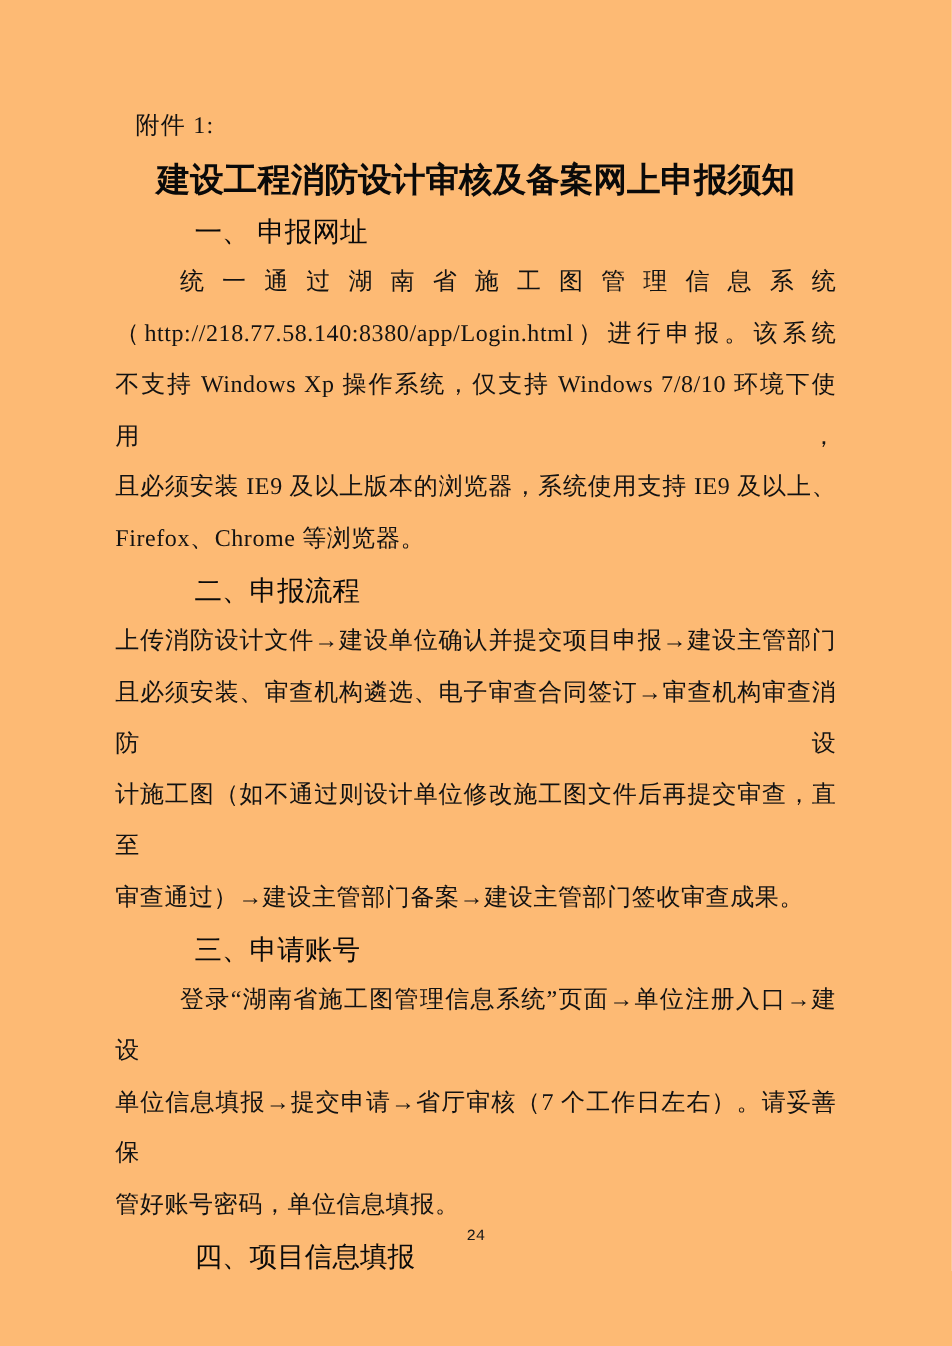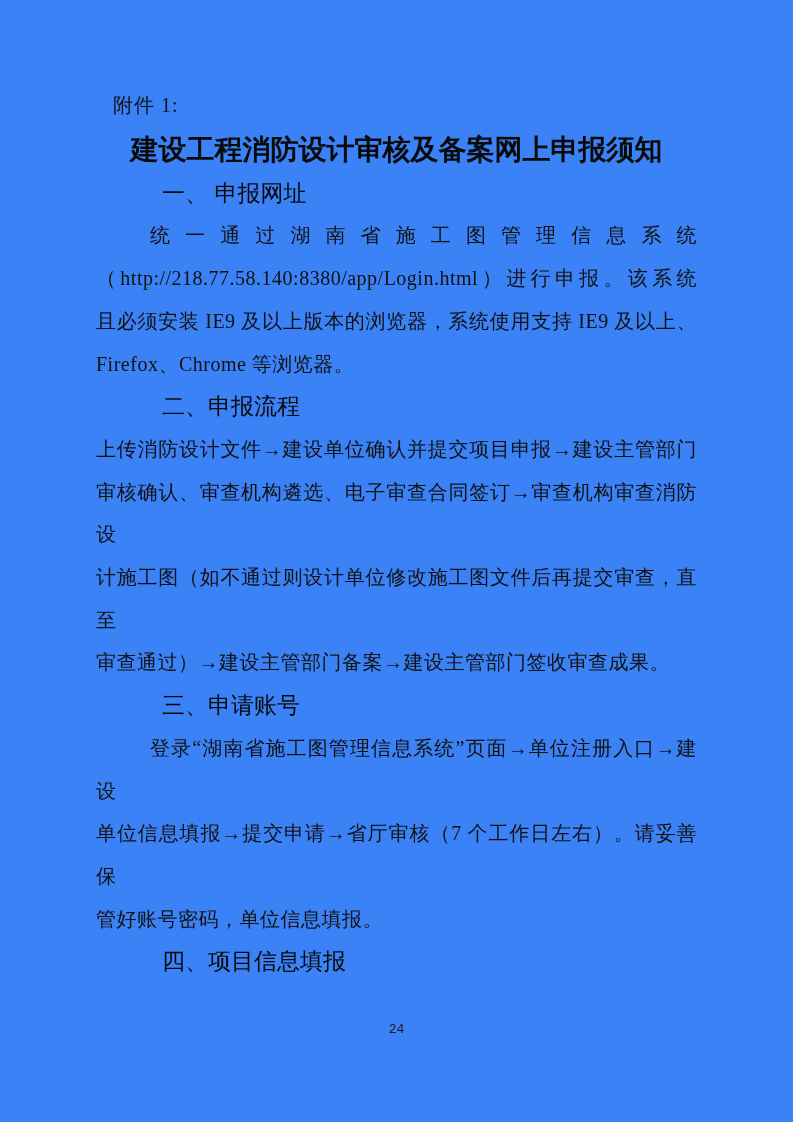--- a/index.html
+++ b/index.html
@@ -8,21 +8,21 @@
     background: #ffffff;
     position: relative;
     overflow: hidden;
     font-family: "Liberation Serif", serif;
     color: #121212;
   }
   .page {
     position: absolute;
     left: 0; top: 0;
     width: 793px; height: 1122px;
-    background: #3b82f6;
+    background: #fdba74;
   }
   .content {
     position: absolute;
     left: 96px; top: 84px;
     width: 601px;
   }
   .attachment {
     font-size: 20px;
     line-height: 42.7px;
     padding-left: 17px;
@@ -69,26 +69,27 @@
 <div class="page">
   <div class="content">
 
     <div class="attachment">附件 1:</div>
 
     <div class="title">建设工程消防设计审核及备案网上申报须知</div>
 
     <div class="heading">一、 申报网址</div>
     <div class="line first fill">统一通过湖南省施工图管理信息系统</div>
     <div class="line fill">（http://218.77.58.140:8380/app/Login.html）进行申报。该系统</div>
+    <div class="line fill">不支持 Windows Xp 操作系统，仅支持 Windows 7/8/10 环境下使用，</div>
     <div class="line fill">且必须安装 IE9 及以上版本的浏览器，系统使用支持 IE9 及以上、</div>
     <div class="line">Firefox、Chrome 等浏览器。</div>
 
     <div class="heading">二、申报流程</div>
     <div class="line fill">上传消防设计文件→建设单位确认并提交项目申报→建设主管部门</div>
-    <div class="line fill">审核确认、审查机构遴选、电子审查合同签订→审查机构审查消防设</div>
+    <div class="line fill">且必须安装、审查机构遴选、电子审查合同签订→审查机构审查消防设</div>
     <div class="line fill">计施工图（如不通过则设计单位修改施工图文件后再提交审查，直至</div>
     <div class="line">审查通过）→建设主管部门备案→建设主管部门签收审查成果。</div>
 
     <div class="heading">三、申请账号</div>
     <div class="line first fill">登录“湖南省施工图管理信息系统”页面→单位注册入口→建设</div>
     <div class="line fill">单位信息填报→提交申请→省厅审核（7 个工作日左右）。请妥善保</div>
     <div class="line">管好账号密码，单位信息填报。</div>
 
     <div class="heading">四、项目信息填报</div>
 

